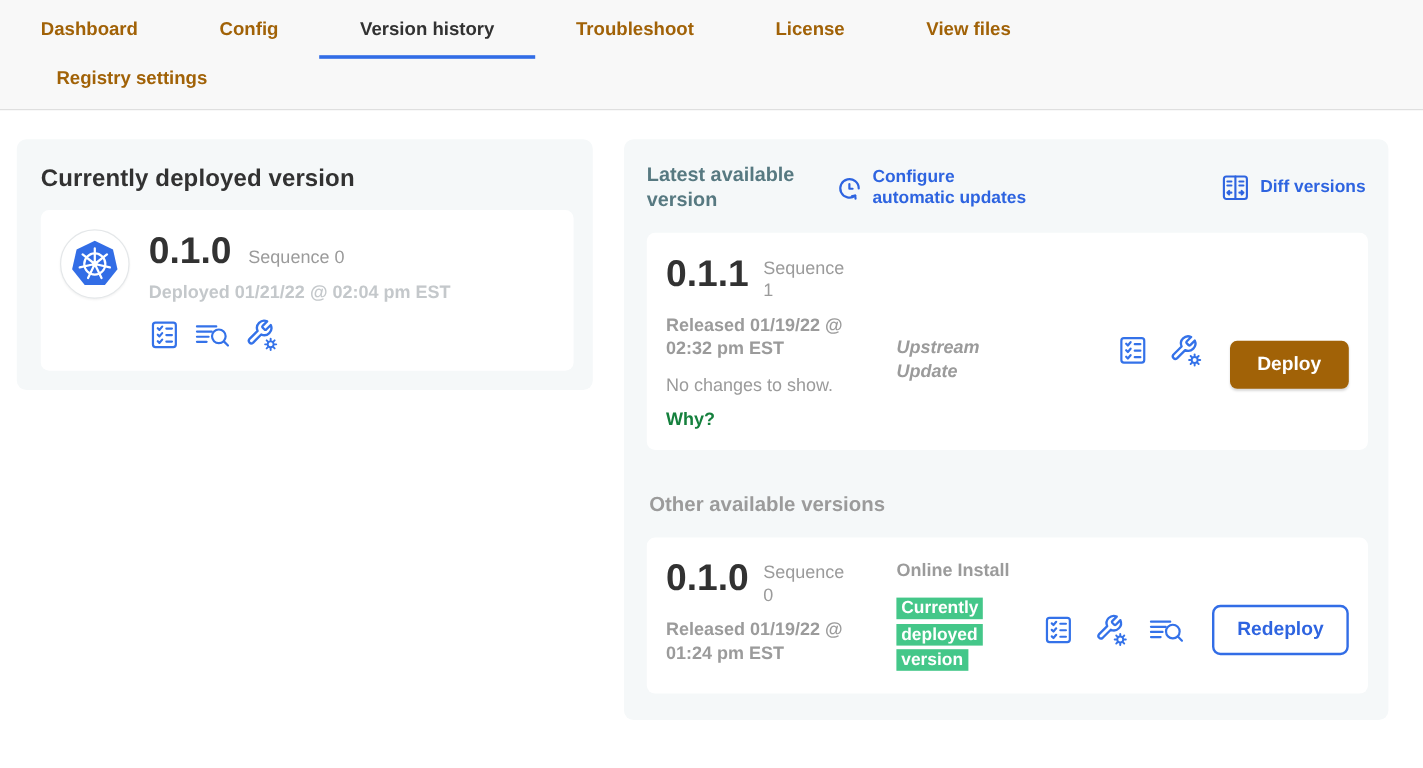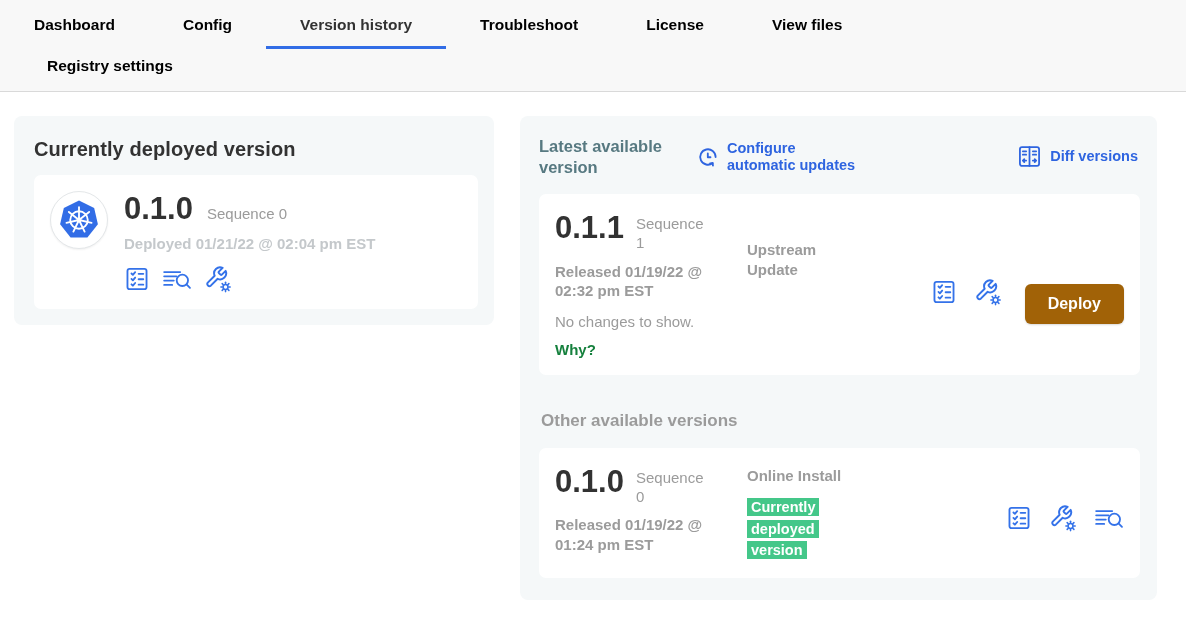--- a/index.html
+++ b/index.html
@@ -2,21 +2,21 @@
 <html><head>
 <meta charset="utf-8">
 <style>
   * { margin:0; padding:0; box-sizing:border-box; }
   html,body { width:1186px; height:640px; background:#fff; overflow:hidden;
     font-family:"Liberation Sans", sans-serif; }
 
   
   .app-header { background:#f8f8f8; border-bottom:1px solid #d9d9d9; padding-top:14px; }
   .tabs-row { display:flex; align-items:flex-end; padding-left:0; }
-  .tab { display:inline-block; font-size:15.5px; font-weight:600; color:#000000;
+  .tab { display:inline-block; font-size:15.5px; font-weight:600; color:#a16207;
     padding:2px 34px 12px 34px; cursor:pointer; white-space:nowrap; border-bottom:3px solid transparent; }
   .tab.active { color:#323232; font-weight:700; border-bottom-color:#326de6; }
   .tabs-row.secondary { padding:8px 0 14px 13px; }
   .tabs-row.secondary .tab { padding:0 34px 2px 34px; border-bottom:none; }
 
   
   main { display:flex; align-items:flex-start; gap:26px; padding:24px 29px 0 14px; background:#fff; }
   .card { background:#f5f8f9; border-radius:8px; }
   .card.left { width:480px; padding:22px 16px 16px 20px; }
   .card.right { flex:1; padding:20px 17px 22px 19px; }
@@ -54,21 +54,21 @@
   .version-card { margin-top:17px; padding:18px 16px 16px 16px; display:flex; align-items:flex-start; }
   .v-col { width:192px; flex:0 0 auto; }
   .v-ver-row { display:flex; gap:12px; align-items:flex-start; }
   .v-seq { width:72px; font-size:15px; color:#9b9b9b; line-height:1.25; padding-top:3px; }
   .released { margin-top:9px; width:185px; font-size:15px; font-weight:600; color:#9b9b9b; line-height:1.3; }
   .no-changes { margin-top:12px; font-size:15px; color:#9b9b9b; }
   .why-link { display:inline-block; margin-top:11px; font-size:15px; font-weight:700;
     color:#15803d; cursor:pointer; text-decoration:none;text-align:center; }
   .v-source { width:100px; flex:0 0 auto; font-size:15px; font-weight:600;
     color:#9b9b9b; line-height:1.3; }
-  .v-source.mt { margin-top:28px; }
+  .v-source.mt { margin-top:68px;font-style:italic; }
   .deployed-badge-wrap { margin-top:12px; width:84px; }
   .deployed-badge { display:inline; background:#44c789; color:#fff; font-size:14.5px;
     font-weight:700; line-height:21.5px; padding:1px 4px;
     -webkit-box-decoration-break:clone; box-decoration-break:clone; }
   .v-actions { margin-left:auto; display:flex; align-items:center; gap:17px; }
   .v-actions.mt1 { margin-top:48px; }
   .v-actions.mt2 { margin-top:38px; }
 
   .btn-primary { background:#a16207; color:#fff; border:none; border-radius:6px;
     font-family:inherit; font-size:16px; font-weight:700; padding:11px 23px;
@@ -275,17 +275,18 @@
         <button class="icon-btn">
           <svg width="28" height="28" viewBox="0 0 26 26">
               <use href="#ic-wrench-gear"></use>
             </svg>
         </button>
         <button class="icon-btn">
           <svg width="30" height="26" viewBox="0 0 28 24">
               <use href="#ic-logs"></use>
             </svg>
         </button>
+        <button class="btn-outline">Redeploy</button>
       </div>
     </div>
 
   </section>
 </main>
 
 </body></html>

